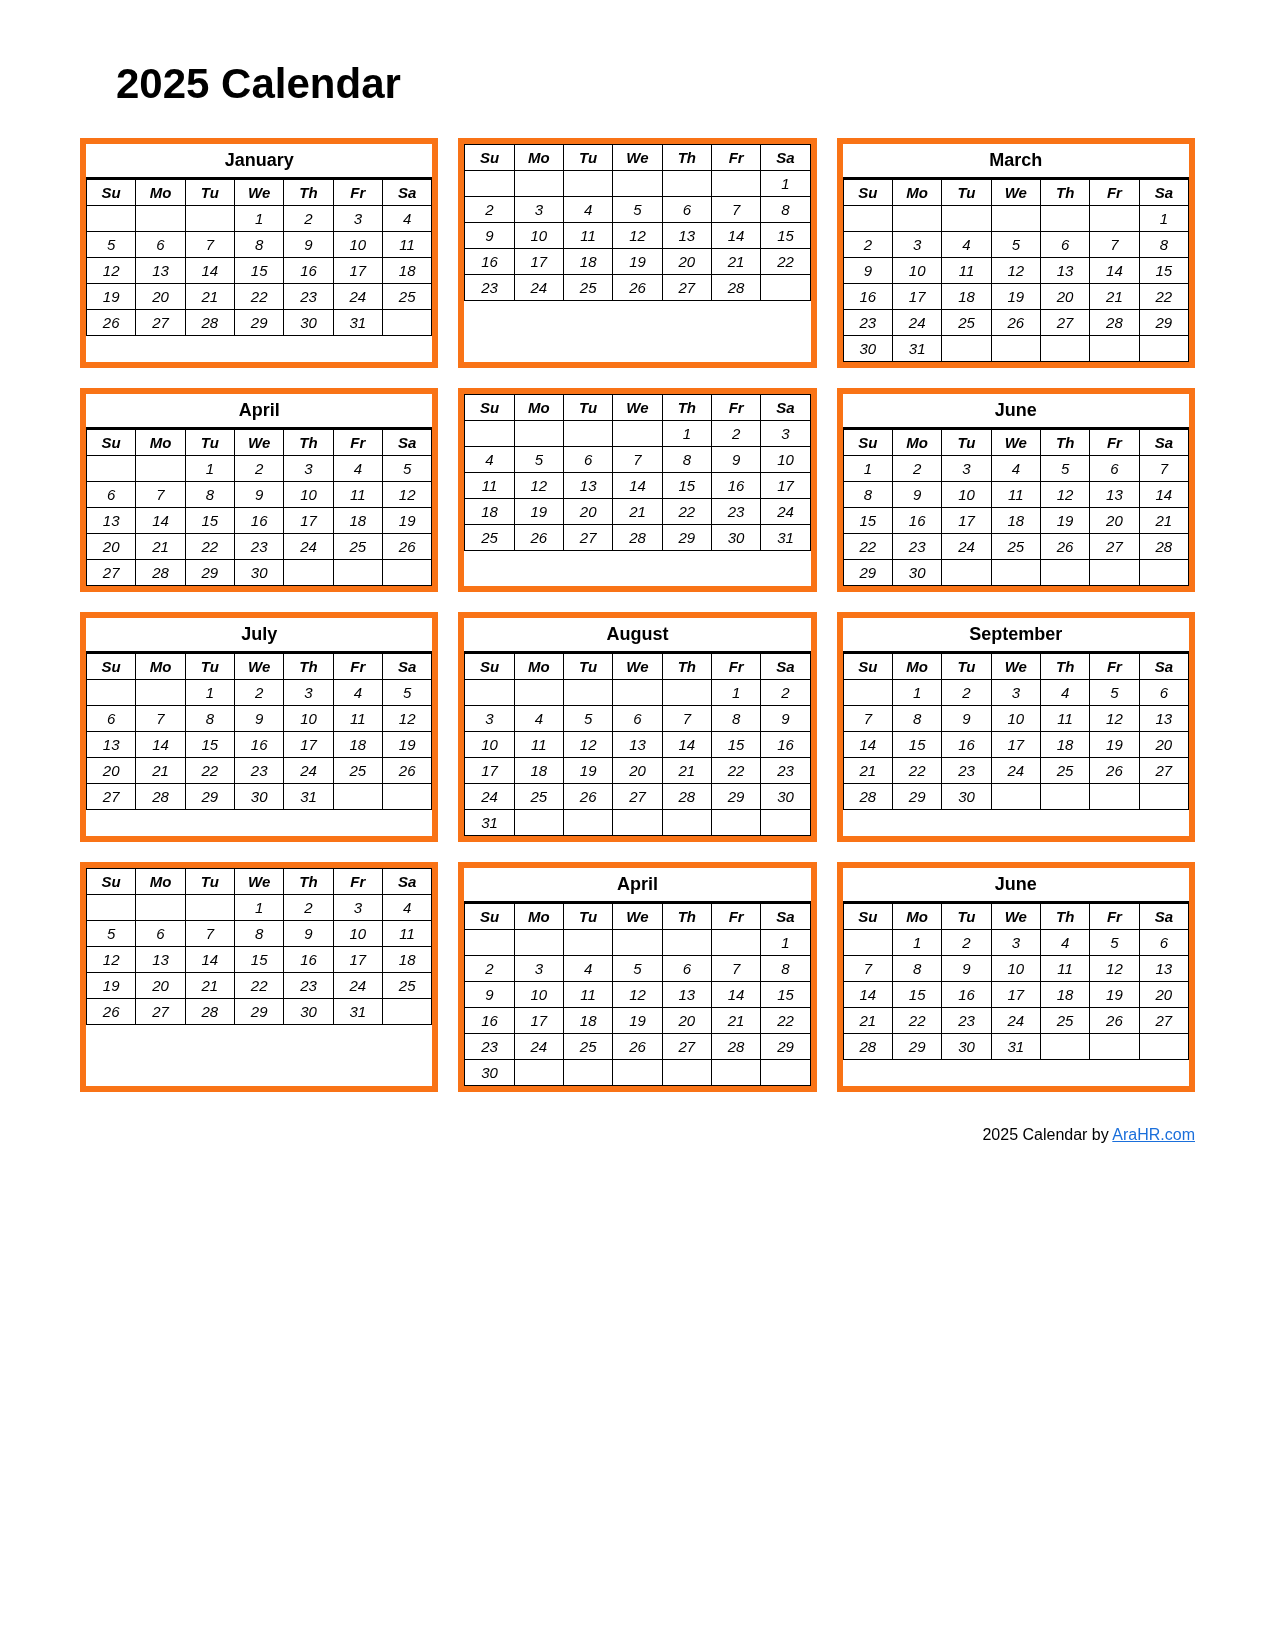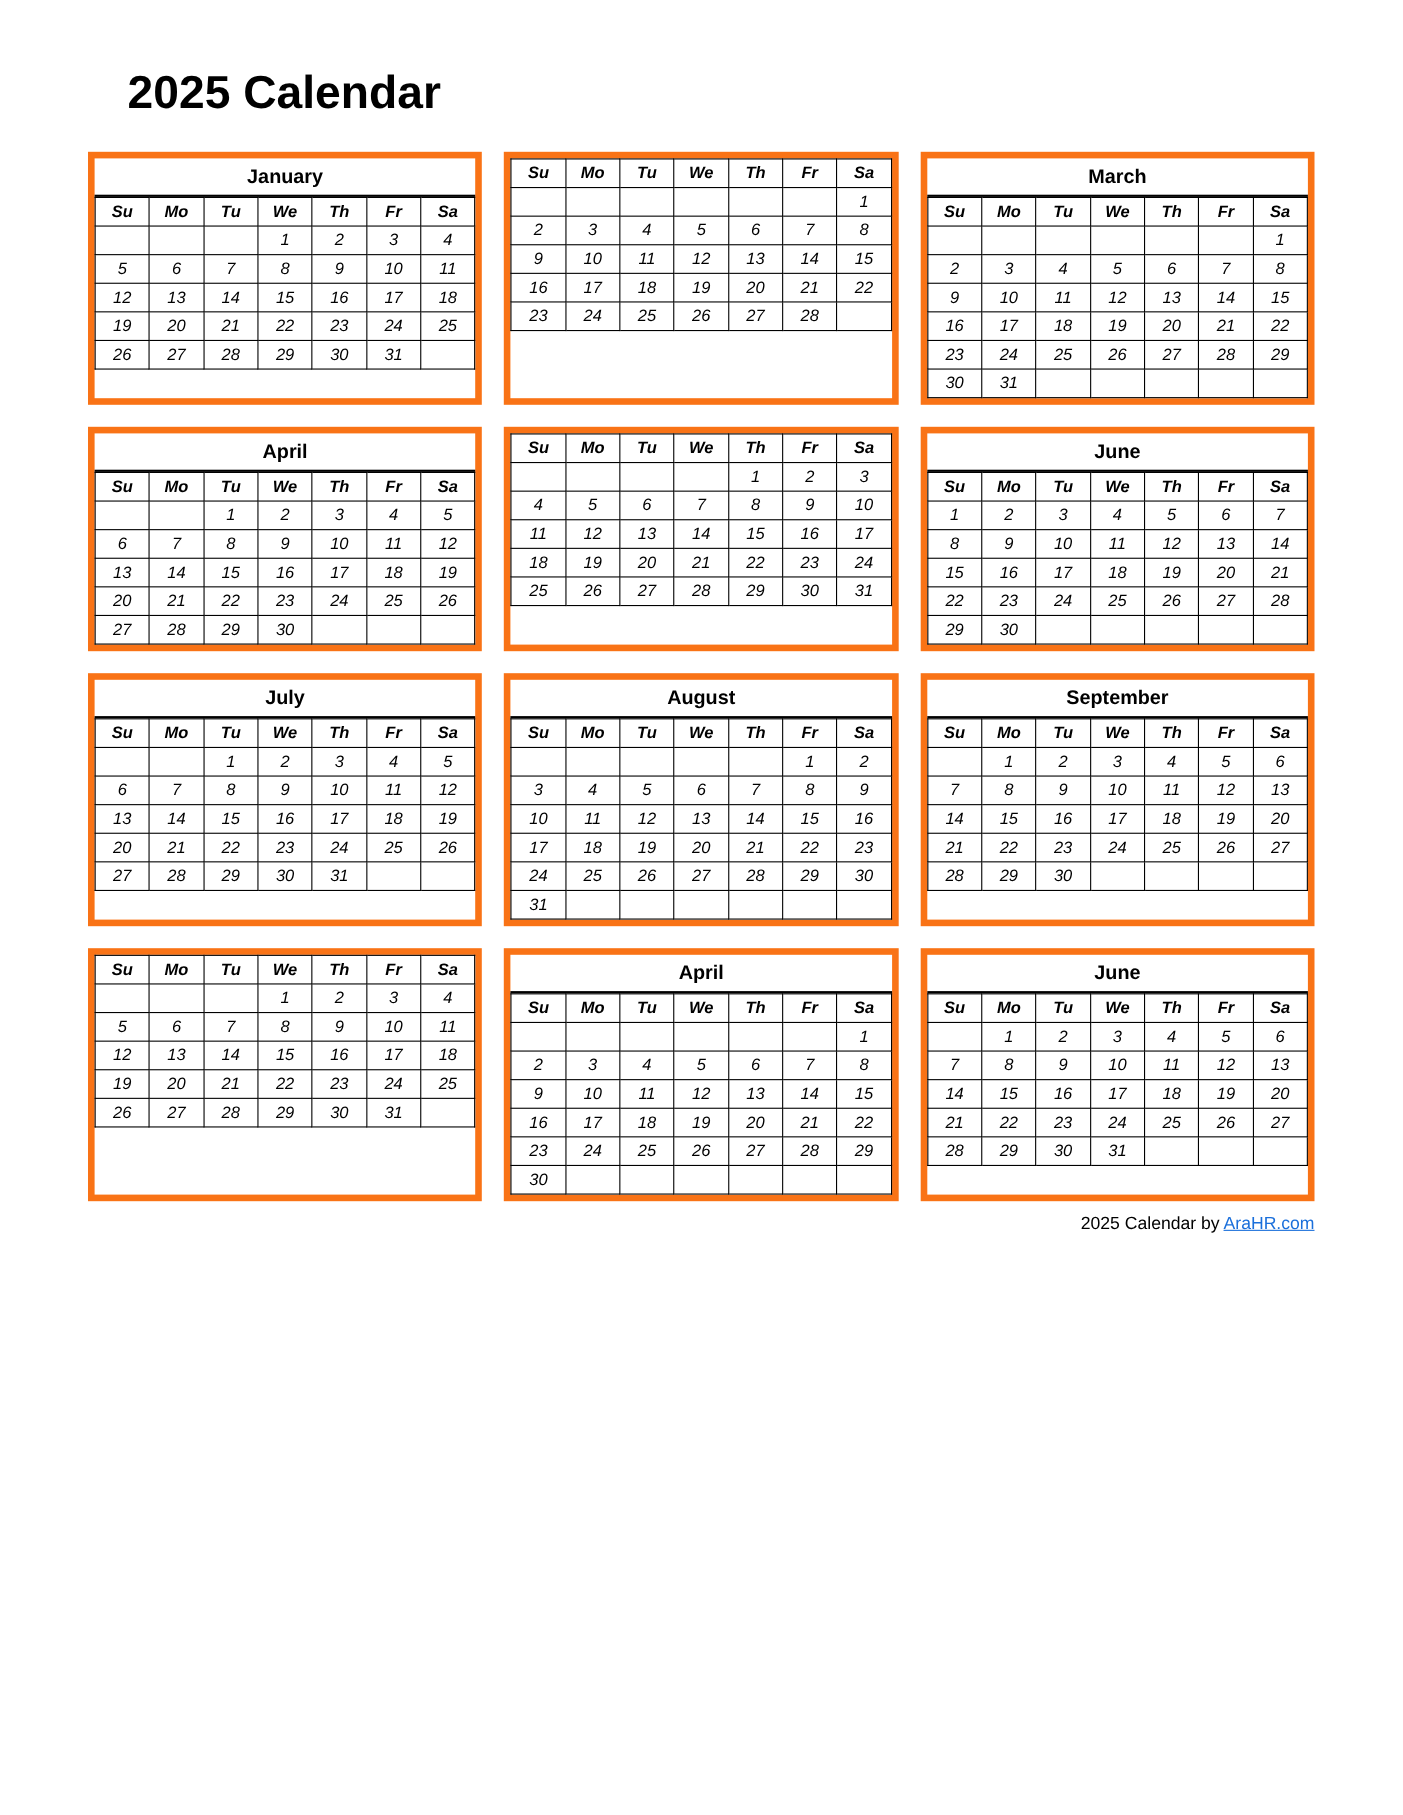--- a/index.html
+++ b/index.html
@@ -49,21 +49,21 @@
       background: #fff;
     }
     td {
       font-weight: normal;
     }
     td.empty {
       background: #fff;
     }
     .footer {
       text-align: right;
-      margin-top: 12px;
+      margin-top: 34px;
       font-size: 16px;
       color: #000;
     }
     .footer a {
       color: #1a6fdb;
       text-decoration: underline;
     }
   </style>
 </head>
 <body>

